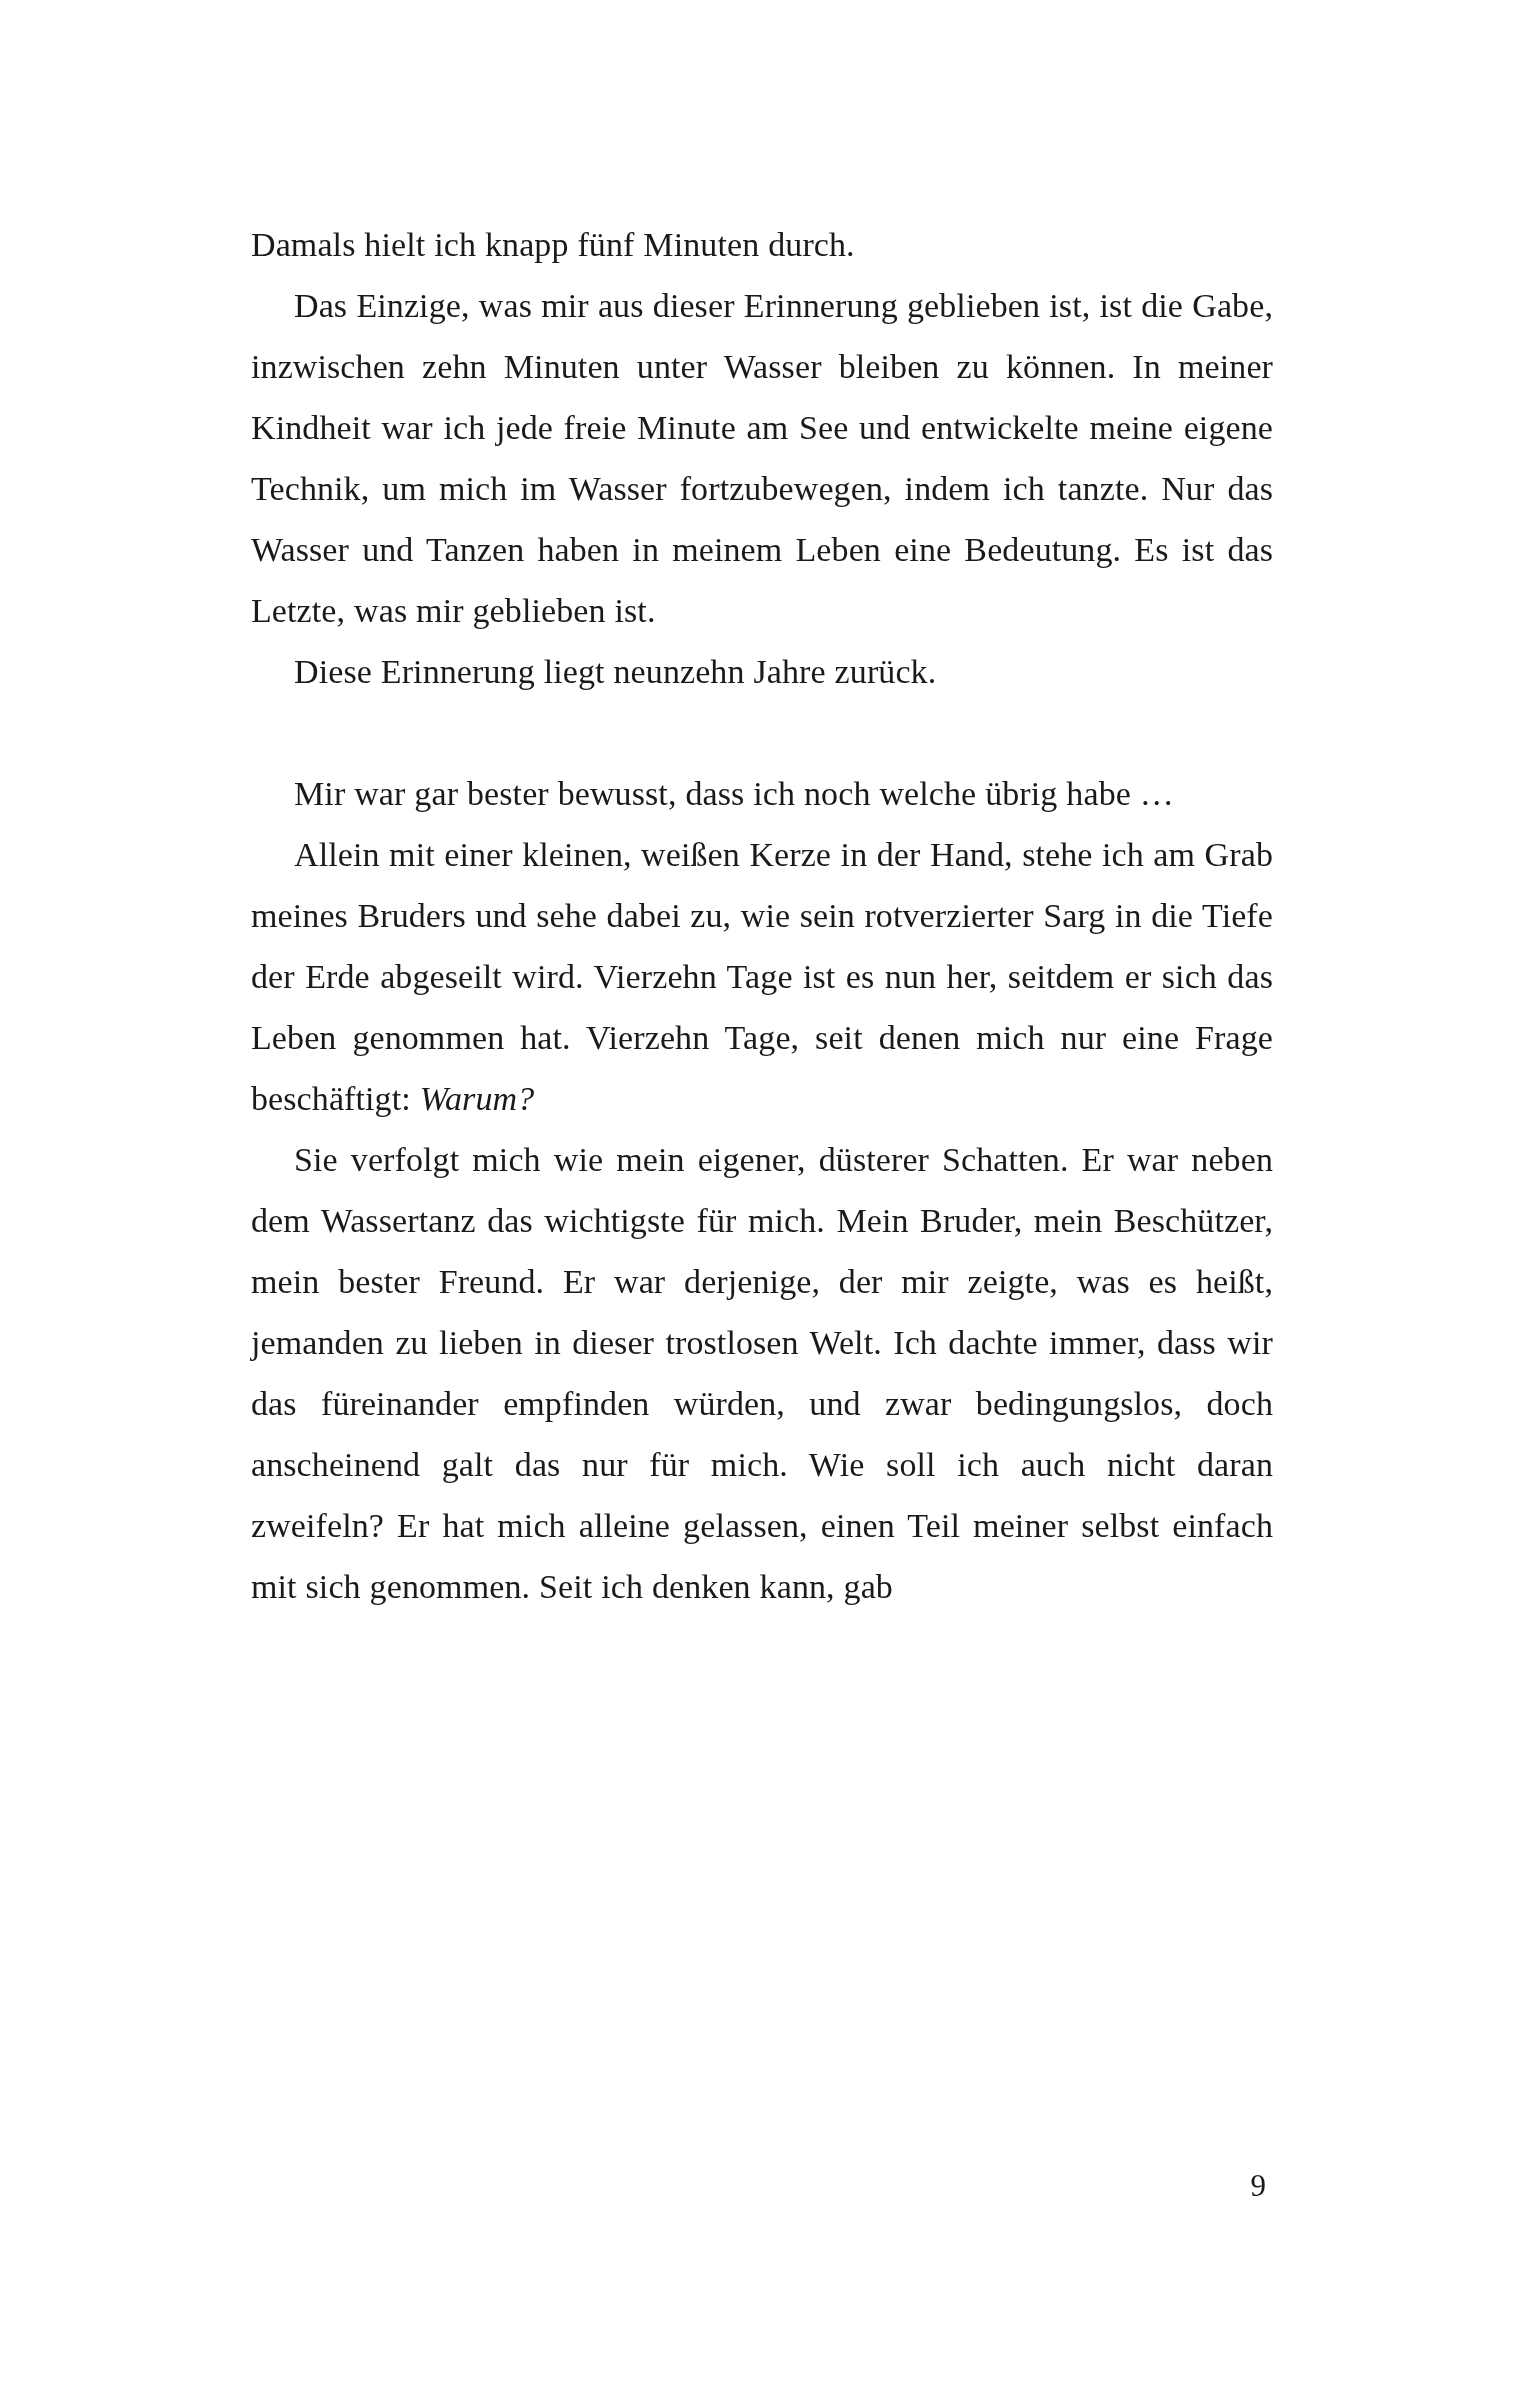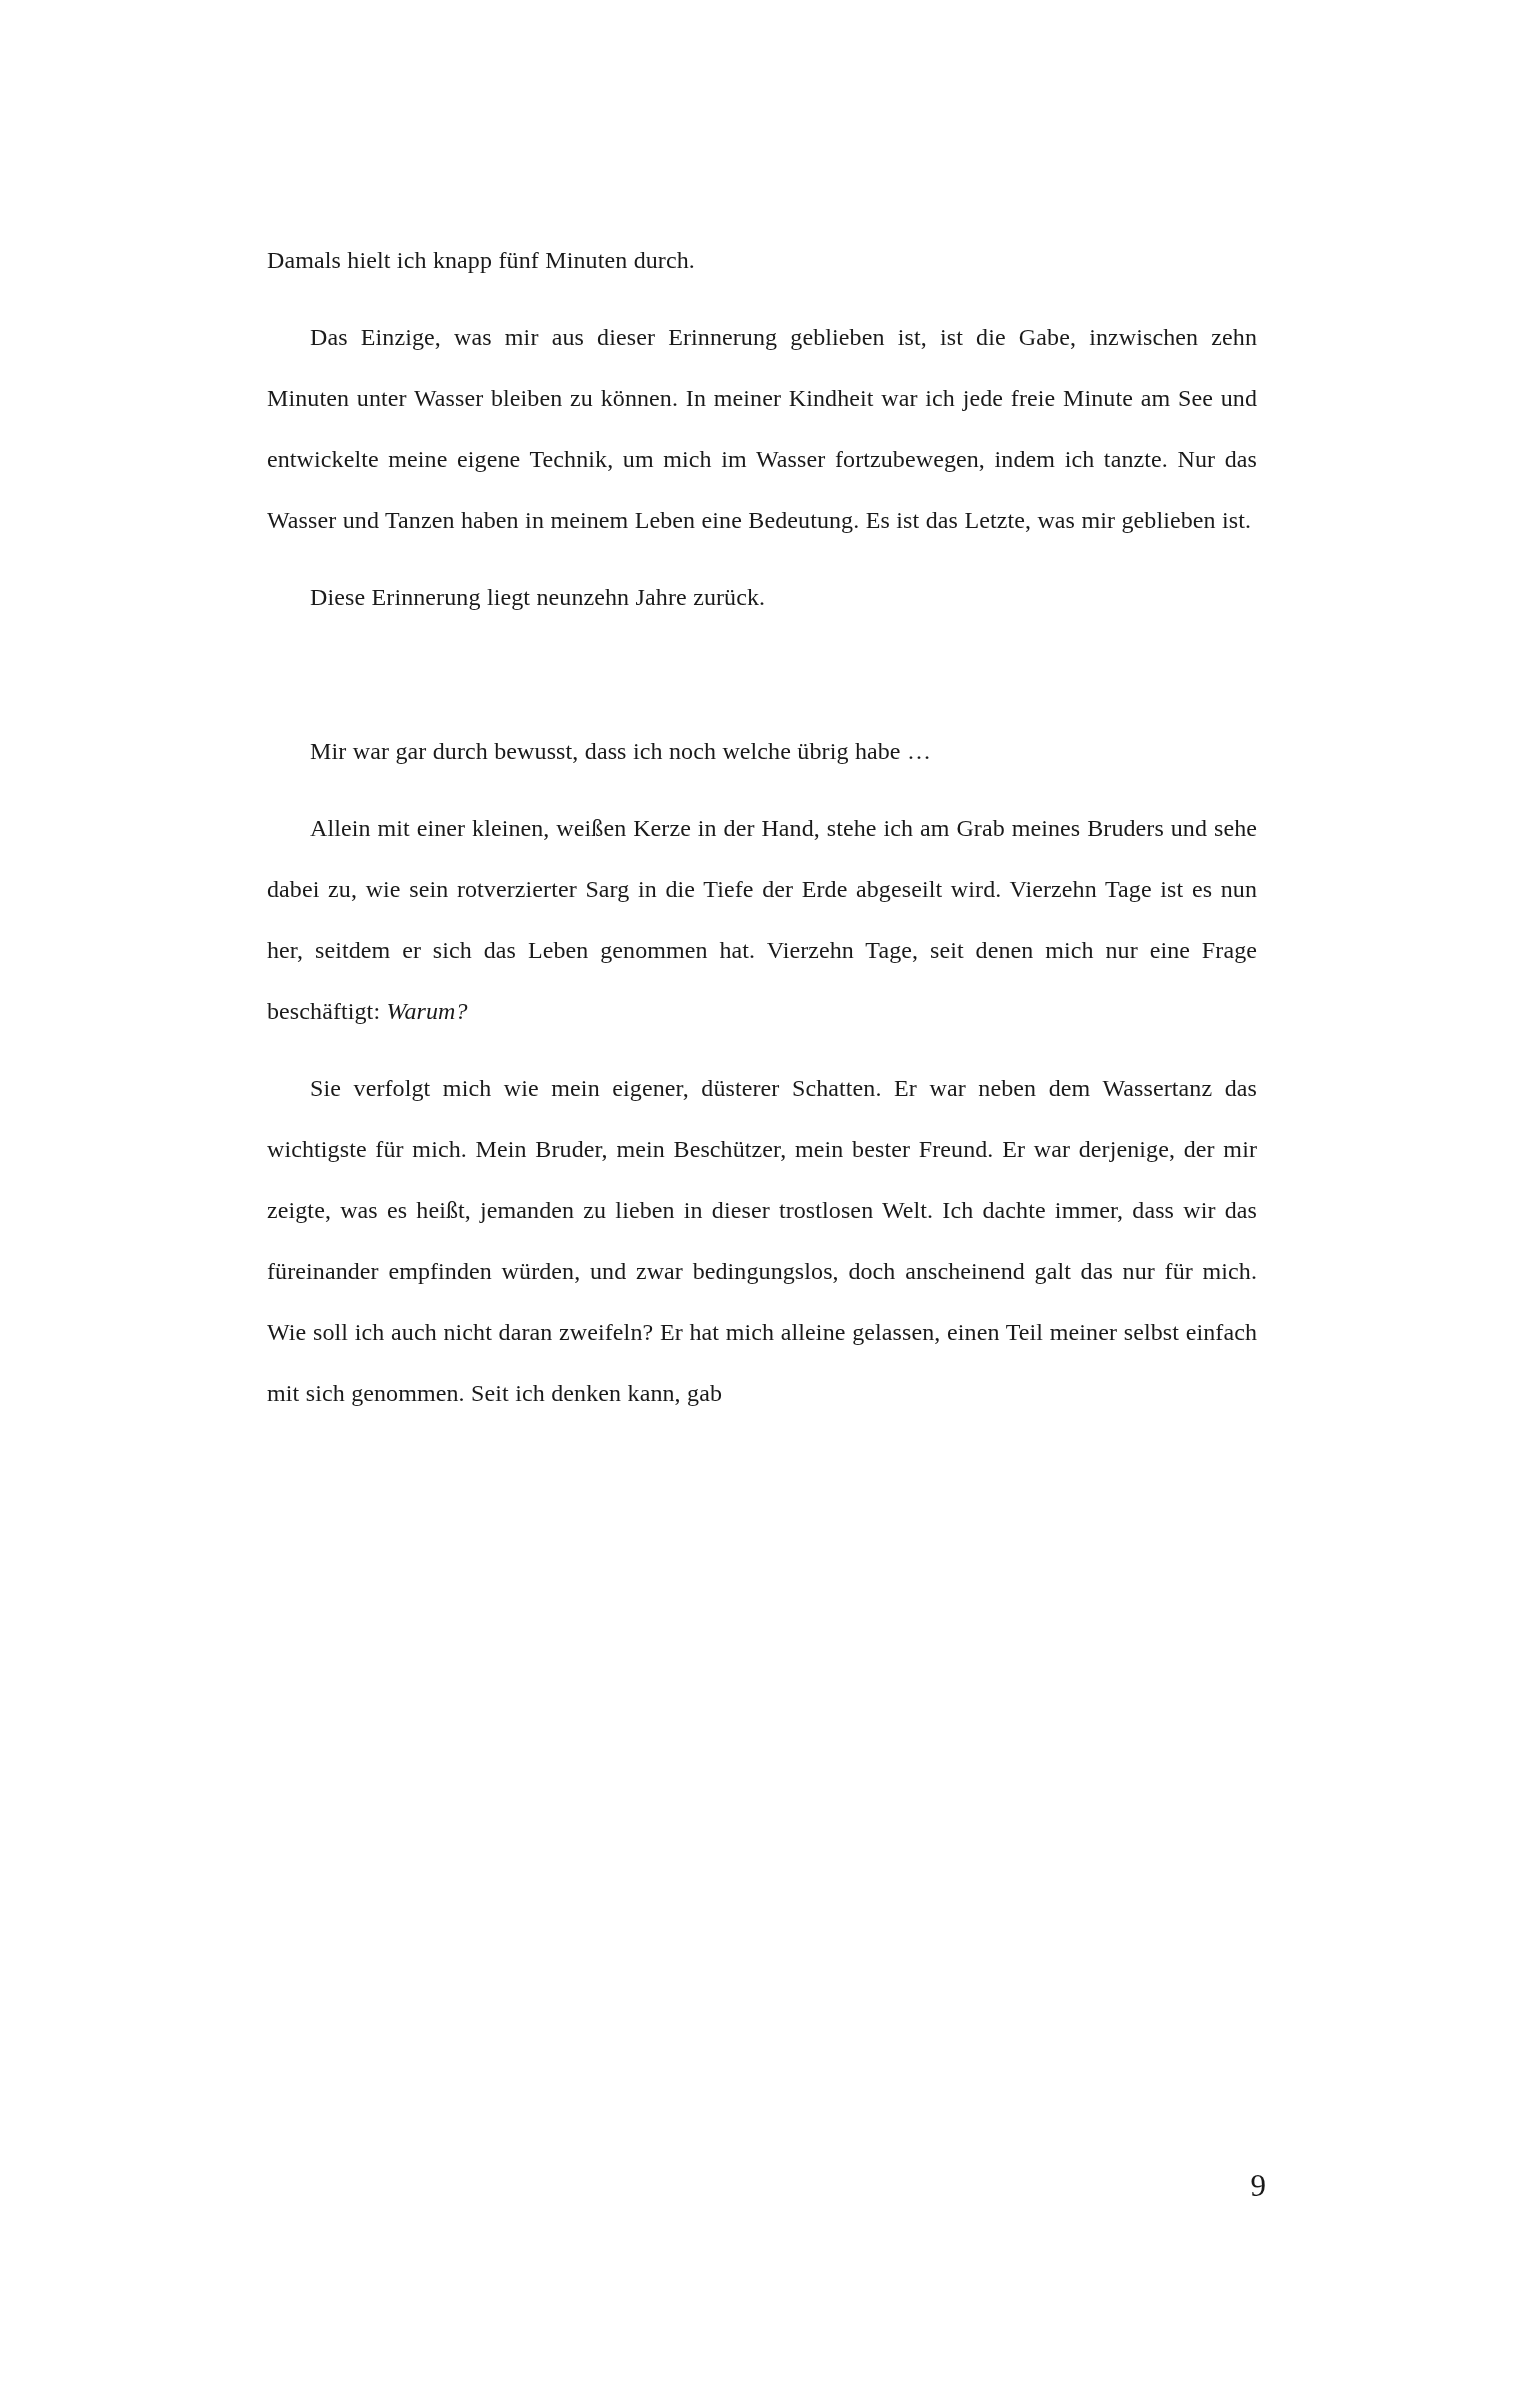--- a/index.html
+++ b/index.html
@@ -25,22 +25,22 @@
     box-sizing: border-box;
     padding: 214px 251px 139px 251px;
   }
 
   .text-block {
     width: 1022px;
     margin: 0 auto;
   }
 
   p {
-    margin: 16px;
-    font-size: 24px;
+    margin: 0;
+    font-size: 34px;
     line-height: 61px;
     text-align: justify;
     text-justify: inter-word;
     letter-spacing: 0.1px;
     word-spacing: 0.3px;
   }
 
   p.noindent {
     text-indent: 0;
   }
@@ -83,21 +83,21 @@
 
     <p class="noindent">Damals hielt ich knapp fünf Minuten durch.</p>
 
     <p class="indent">Das Einzige, was mir aus dieser Erinnerung geblieben ist, ist die Gabe, inzwischen zehn Minuten unter Wasser bleiben zu können. In meiner Kindheit war ich jede freie Minute am See und entwickelte meine eigene Technik, um mich im Wasser fortzubewegen, indem ich tanzte. Nur das Wasser und Tanzen haben in meinem Leben eine Bedeutung. Es ist das Letzte, was mir geblieben ist.</p>
 
     <p class="indent">Diese Erinnerung liegt neunzehn Jahre zurück.</p>
 
     <div class="spacer-para"></div>
 
 
-    <p class="indent">Mir war gar durch bewusst, dass ich noch welche übrig habe …</p>
+    <p class="indent">Mir war gar bester bewusst, dass ich noch welche übrig habe …</p>
 
     <p class="indent"><span>Allein mit einer kleinen, weißen Kerze in der Hand, stehe ich am Grab meines Bruders und sehe dabei zu, wie sein rotverzierter Sarg in die Tiefe der Erde abgeseilt wird. Vierzehn Tage ist es nun her, seitdem er sich das Leben genommen hat. Vierzehn Tage, seit denen mich nur eine Frage beschäftigt: </span><em>Warum?</em><span></span></p>
 
     <p class="indent">Sie verfolgt mich wie mein eigener, düsterer Schatten. Er war neben dem Wassertanz das wichtigste für mich. Mein Bruder, mein Beschützer, mein bester Freund. Er war derjenige, der mir zeigte, was es heißt, jemanden zu lieben in dieser trostlosen Welt. Ich dachte immer, dass wir das füreinander empfinden würden, und zwar bedingungslos, doch anscheinend galt das nur für mich. Wie soll ich auch nicht daran zweifeln? Er hat mich alleine gelassen, einen Teil meiner selbst einfach mit sich genommen. Seit ich denken kann, gab</p>
 
   </div>
 </div>
 
 <div class="folio">9</div>
 

